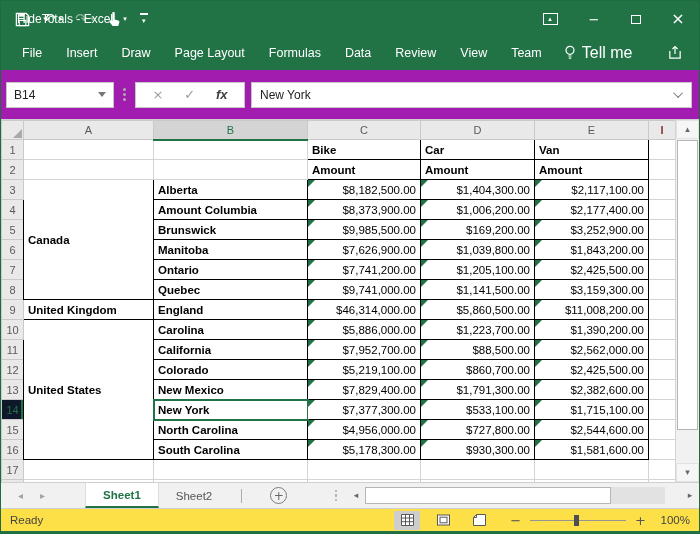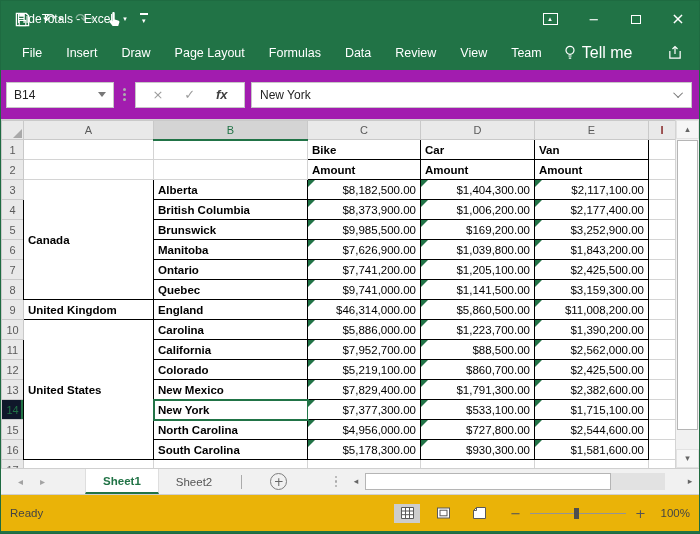--- a/index.html
+++ b/index.html
@@ -77,21 +77,21 @@
   .addbtn{width:17px;height:17px;border:1px solid #7d7d7d;border-radius:50%;align-self:center;display:flex;align-items:center;justify-content:center;font-size:12px;color:#666;margin-left:16px}
   .tspace{flex:1}
   .vdots2{display:flex;flex-direction:column;gap:2px;align-self:center;margin-right:10px}
   .vdots2 i{width:2.5px;height:2.5px;border-radius:50%;background:#aaa}
   .hbtn{width:18px;display:flex;align-items:center;justify-content:center;color:#666;font-size:9px;align-self:stretch}
   .htrack{width:300px;height:17px;background:#e2e2e2;align-self:center;position:relative}
   .hthumb{position:absolute;left:0;top:0;height:100%;width:82%;background:#fff;border:1px solid #b5b5b5}
   .hbtn.right{margin-left:16px}
 
   
-  .statusbar{height:39px;background:#eab308;border-top:1px solid #cfcfcf;border-bottom:2px solid #217346;display:flex;align-items:center;font-size:11.5px;color:#444;flex:none}
+  .statusbar{height:25px;background:#fde047;border-top:1px solid #cfcfcf;border-bottom:2px solid #217346;display:flex;align-items:center;font-size:11.5px;color:#444;flex:none}
   .ready{padding-left:9px}
   .views{margin-left:auto;display:flex;align-items:center;gap:10px}
   .view{width:26px;height:19px;display:flex;align-items:center;justify-content:center}
   .view.active{background:#cdcdcd}
   .zoomctl{display:flex;align-items:center;gap:9px;margin:0 6px 0 18px;color:#555}
   .zsign{font-size:13px}
   .ztrack{width:96px;height:1px;background:#949494;position:relative}
   .zthumb{position:absolute;left:46%;top:-5px;width:5px;height:11px;background:#4f4f4f}
   .zlabel{width:38px;text-align:right;margin-right:9px;color:#444}
 </style>
@@ -234,21 +234,21 @@
           <td class="rn">3</td>
           <td class="t cty" rowspan="6">Canada</td>
           <td class="t reg">Alberta</td>
           <td class="t amt"><span class="tri"></span><span>$8,182,500.00</span></td>
           <td class="t amt"><span class="tri"></span><span>$1,404,300.00</span></td>
           <td class="t amt"><span class="tri"></span><span>$2,117,100.00</span></td>
           <td></td>
         </tr>
         <tr>
           <td class="rn">4</td>
-          <td class="t reg">British Columbia</td>
+          <td class="t reg">Amount Columbia</td>
           <td class="t amt"><span class="tri"></span><span>$8,373,900.00</span></td>
           <td class="t amt"><span class="tri"></span><span>$1,006,200.00</span></td>
           <td class="t amt"><span class="tri"></span><span>$2,177,400.00</span></td>
           <td></td>
         </tr>
         <tr>
           <td class="rn">5</td>
           <td class="t reg">Brunswick</td>
           <td class="t amt"><span class="tri"></span><span>$9,985,500.00</span></td>
           <td class="t amt"><span class="tri"></span><span>$169,200.00</span></td>

